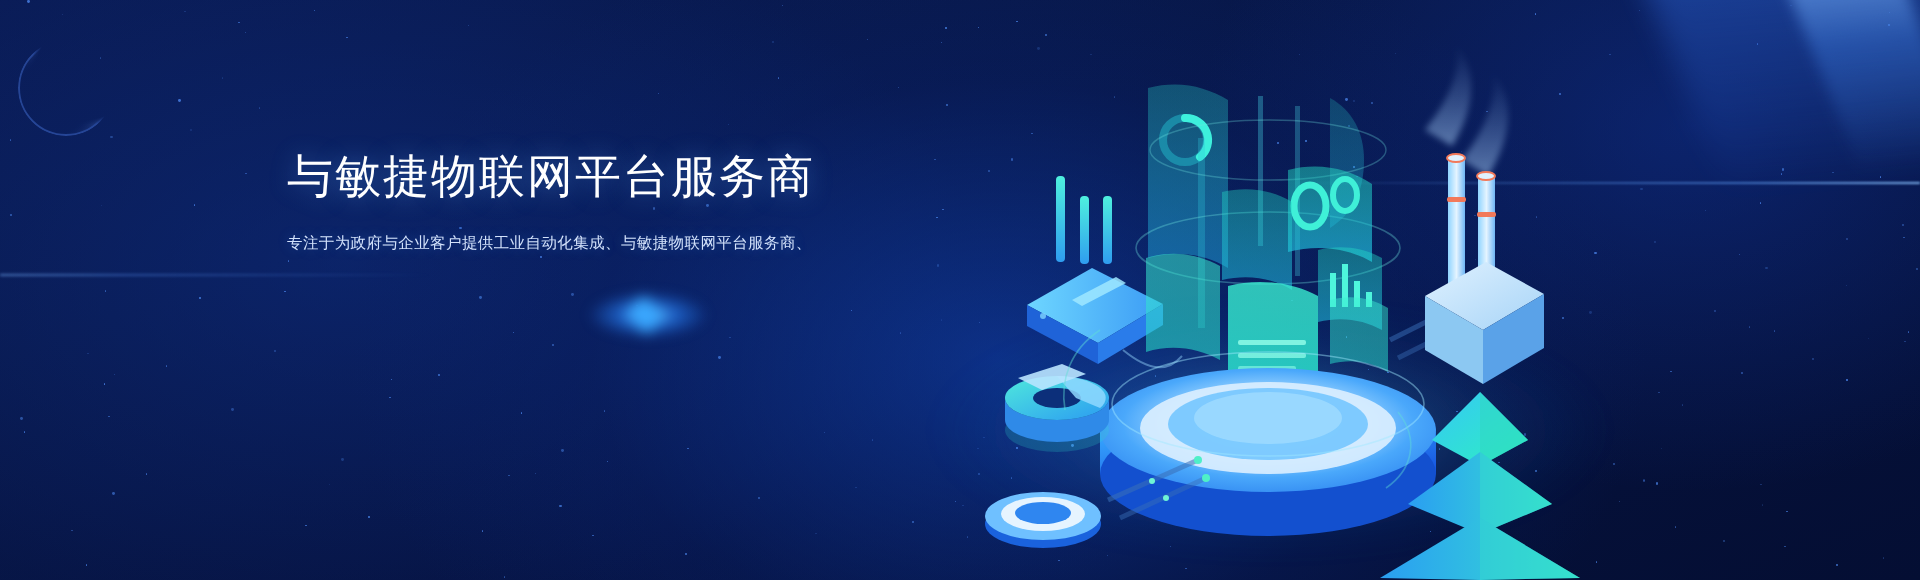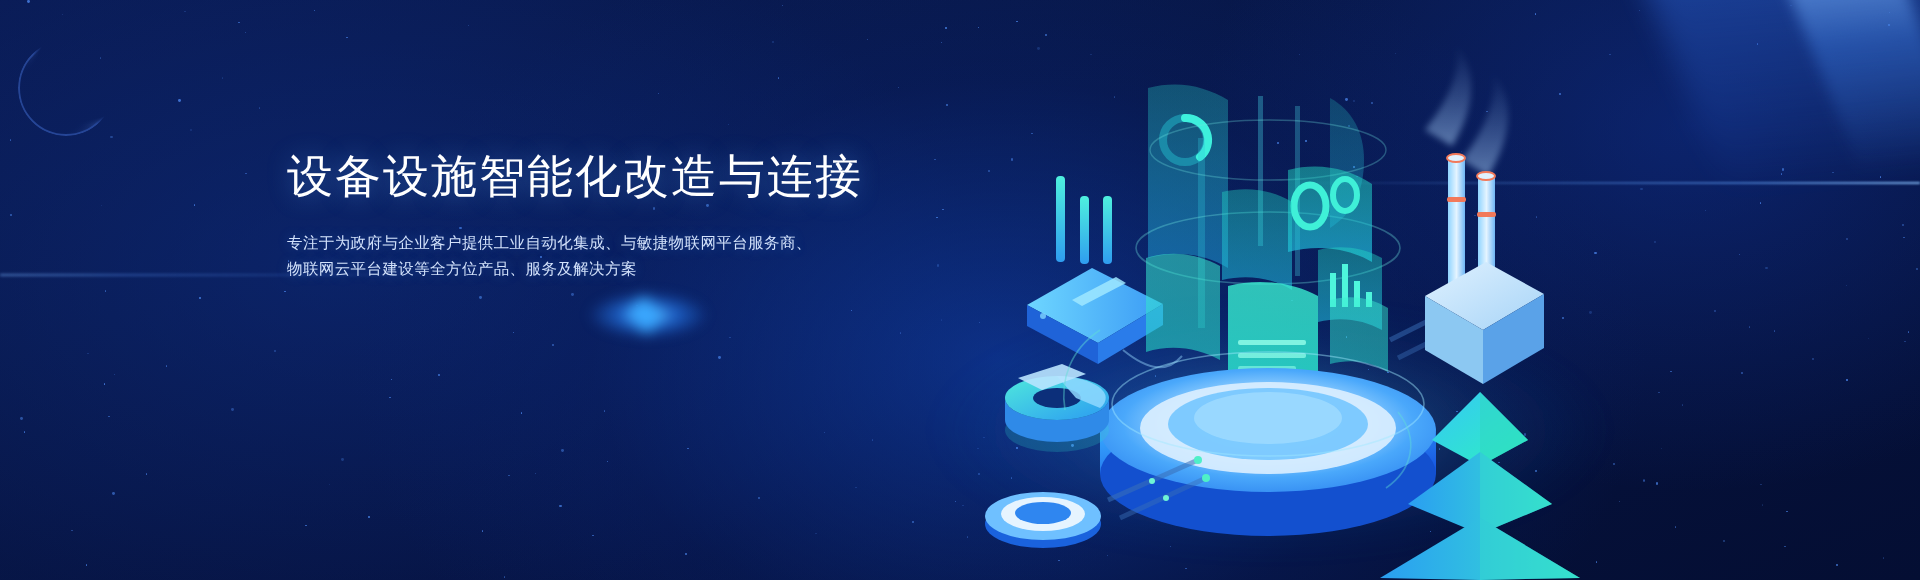--- a/index.html
+++ b/index.html
@@ -316,23 +316,22 @@
       <i style="left:1759.8px;top:202.4px;width:1.6px;height:1.6px;opacity:0.73"></i>
     </div>
   <div class="crescent"></div>
   <div class="beam"></div>
   <div class="beam2"></div>
   <div class="horizon"></div>
   <div class="horizon-l"></div>
   <div class="glow-diamond"></div>
 
   <div class="copy">
-    <div class="headline">设备设施智能化改造与连接</div>
+    <div class="headline">与敏捷物联网平台服务商</div>
     <div class="subcopy">专注于为政府与企业客户提供工业自动化集成、与敏捷物联网平台服务商、</div>
-    <div class="subcopy" style="margin-top:0">物联网云平台建设等全方位产品、服务及解决方案</div>
   </div>
 
   <svg class="art" viewBox="0 0 1920 580">
     <defs>
       <linearGradient id="gGlass" x1="0" y1="0" x2="0" y2="1">
         <stop offset="0%" stop-color="#2ad6c8" stop-opacity=".30"></stop>
         <stop offset="100%" stop-color="#1e9fd8" stop-opacity=".52"></stop>
       </linearGradient>
       <linearGradient id="gGlass2" x1="0" y1="0" x2="0" y2="1">
         <stop offset="0%" stop-color="#24e2c6" stop-opacity=".46"></stop>

